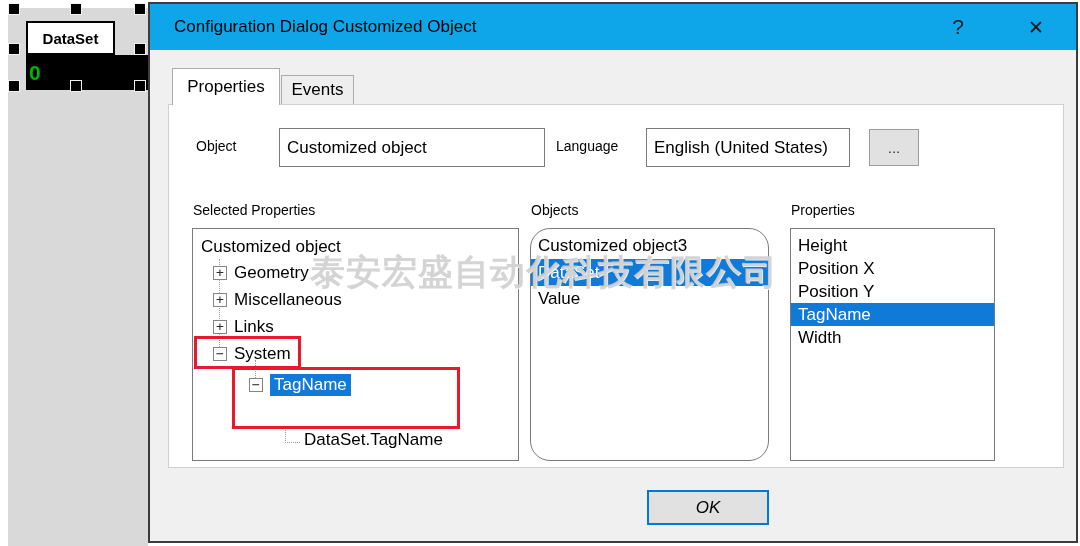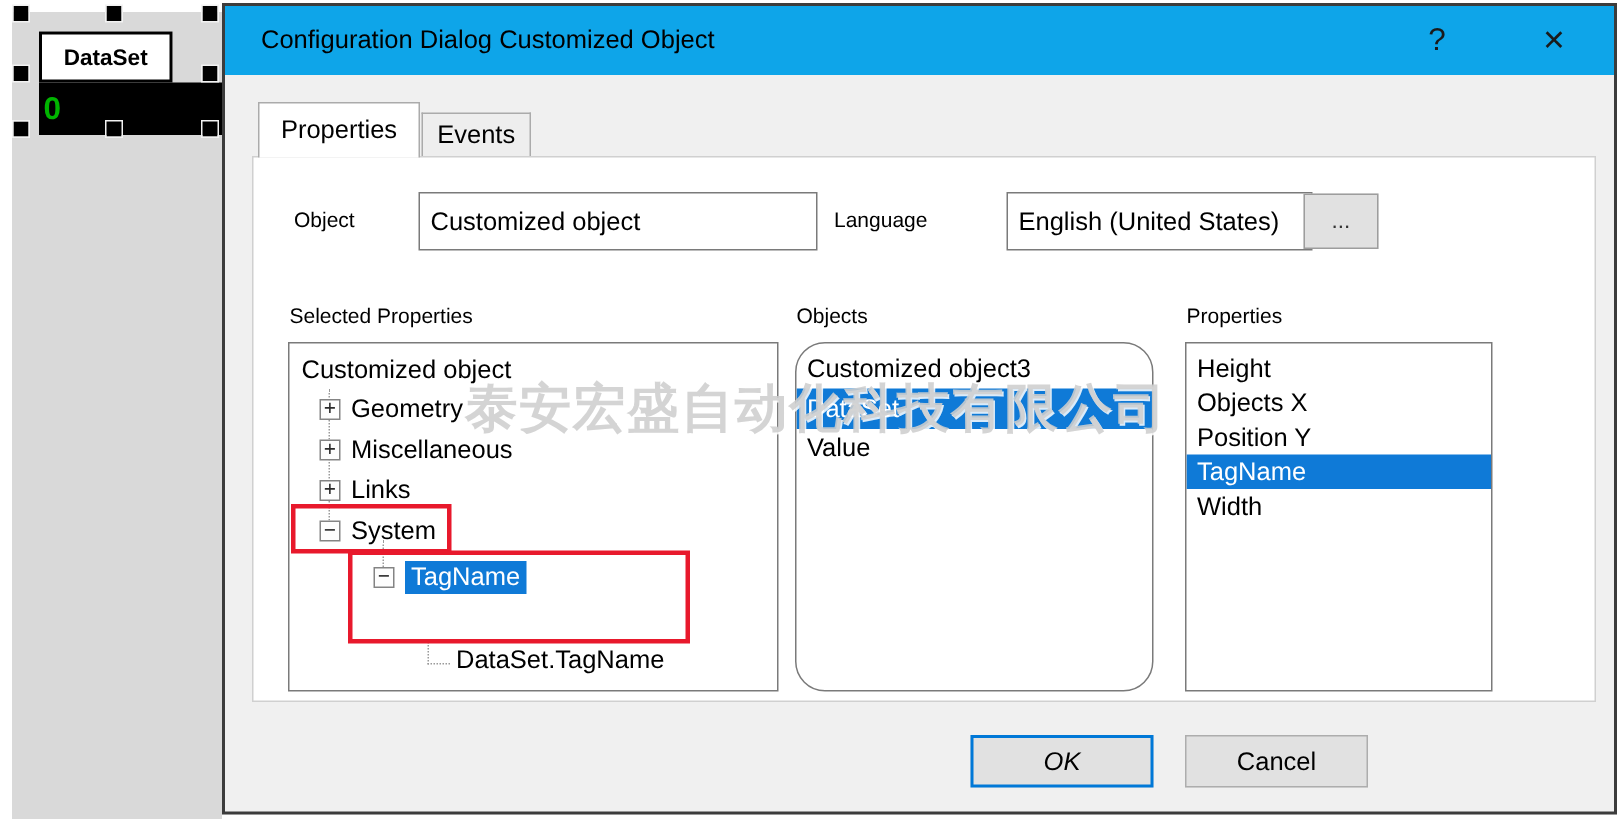--- a/index.html
+++ b/index.html
@@ -168,21 +168,21 @@
       <span>Events</span>
     </div>
 
     <div class="tabpage">
 
       <div class="lbl" style="left:27px; top:33px;">Object</div>
       <div class="field" style="left:110px; top:23px; width:266px; height:39px;">
         <span>Customized object</span>
       </div>
       <div class="lbl" style="left:387px; top:33px;">Language</div>
-      <div class="field" style="left:502px; top:23px; width:204px; height:39px;">
+      <div class="field" style="left:477px; top:23px; width:204px; height:39px;">
         <span>English (United States)</span>
       </div>
       <div class="browse-btn">
         <span>...</span>
       </div>
 
       <div class="lbl" style="left:24px;  top:97px;">Selected Properties</div>
       <div class="lbl" style="left:362px; top:97px;">Objects</div>
       <div class="lbl" style="left:622px; top:97px;">Properties</div>
 
@@ -232,39 +232,36 @@
         <div class="lrow" style="top:57px; height:26px;">
           <span>Value</span>
         </div>
       </div>
 
       <div class="listbox lb3">
         <div class="lrow" style="top:5px;  height:23px;">
           <span>Height</span>
         </div>
         <div class="lrow" style="top:28px; height:23px;">
-          <span>Objects X</span>
+          <span>Position X</span>
         </div>
         <div class="lrow" style="top:51px; height:23px;">
           <span>Position Y</span>
         </div>
         <div class="lrow sel" style="top:74px; height:23px;">
           <span>TagName</span>
         </div>
         <div class="lrow" style="top:97px; height:23px;">
           <span>Width</span>
         </div>
       </div>
 
     </div>
 
     <div class="btn ok">
       <span>OK</span>
     </div>
-    <div class="btn cancel">
-      <span>Cancel</span>
-    </div>
 
   </div>
 
   <div class="watermark">泰安宏盛自动化科技有限公司</div>
 
 </div>
 
 </body></html>

